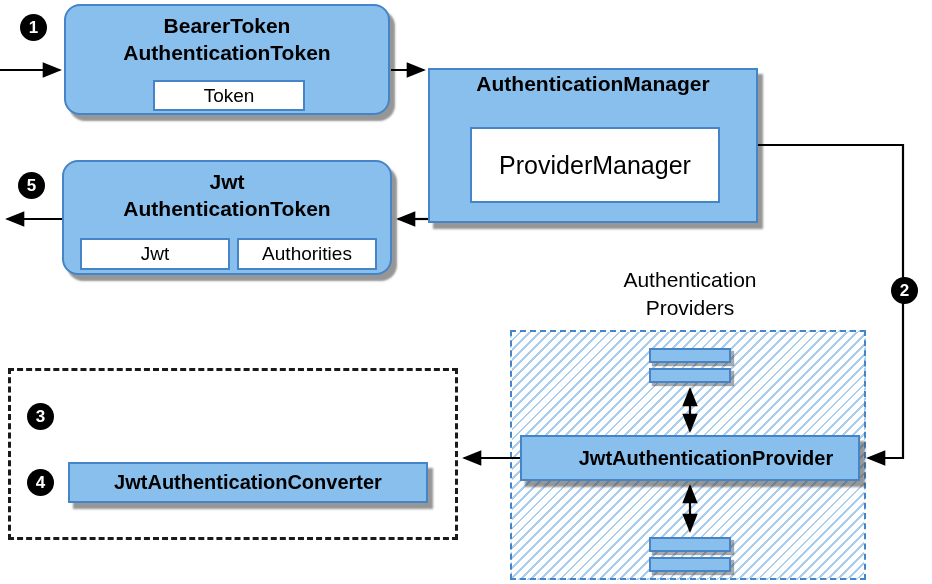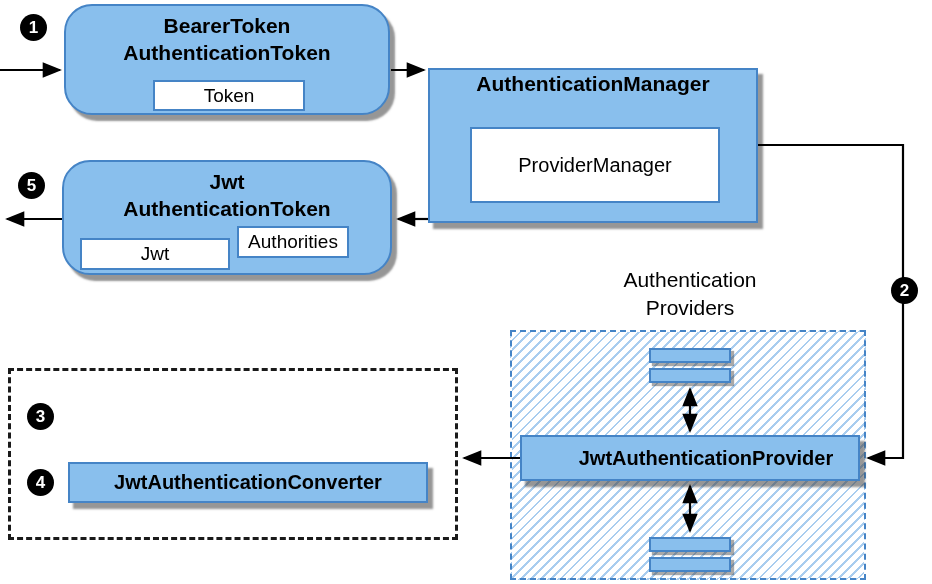--- a/index.html
+++ b/index.html
@@ -1,20 +1,20 @@
 <!DOCTYPE html>
 <html><head>
 <meta charset="utf-8">
 <style>
   html,body{margin:0;padding:0;background:#ffffff;}
   body{font-family:"Liberation Sans",sans-serif;}
   #canvas{position:relative;width:932px;height:584px;background:#ffffff;overflow:hidden;color:#000;}
   .node{position:absolute;background:#89BFED;border:2px solid #4584C6;box-sizing:border-box;
         box-shadow:5px 6px 2px rgba(64,64,64,.55);font-weight:700;color:#000;}
-  .rounded{border-radius:28px;}
+  .rounded{border-radius:16px;}
   .hatch{background-color:#ffffff;
          background-image:repeating-linear-gradient(135deg,rgba(255,255,255,0) 0 5px,#A9CDEF 5px 7px);}
   .titles{width:100%;text-align:center;font-size:21px;line-height:27px;padding-top:6px;}
   .inner{position:absolute;border:2px solid #4584C6;box-sizing:border-box;display:flex;
          align-items:center;justify-content:center;font-weight:400;font-size:19px;background:#fff;}
   .center-label{display:flex;align-items:center;justify-content:center;font-size:20px;}
   .step{position:absolute;width:27px;height:27px;border-radius:50%;background:#000;color:#fff;
         display:flex;align-items:center;justify-content:center;font-weight:700;font-size:17px;z-index:6;}
   .bar{position:absolute;width:82px;height:15px;background:#89BFED;border:2px solid #4584C6;
        box-sizing:border-box;box-shadow:3px 3px 1px rgba(64,64,64,.45);z-index:3;}
@@ -58,34 +58,34 @@
       <div>BearerToken</div>
       <div>AuthenticationToken</div>
     </div>
     <div class="inner hatch" style="left:87px;top:74px;width:152px;height:31px;">
       <span>Token</span>
     </div>
   </div>
 
   <div class="node z2" style="left:428px;top:68px;width:330px;height:155px;">
     <div class="titles" style="padding-top:0;">AuthenticationManager</div>
-    <div class="inner hatch" style="left:40px;top:57px;width:250px;height:76px;font-size:20px;">
+    <div class="inner hatch" style="left:40px;top:57px;width:250px;height:76px;font-size:25px;">
       <span>ProviderManager</span>
     </div>
   </div>
 
   <div class="node rounded z2" style="left:62px;top:160px;width:330px;height:115px;">
     <div class="titles">
       <div>Jwt</div>
       <div>AuthenticationToken</div>
     </div>
     <div class="inner hatch" style="left:16px;top:76px;width:150px;height:32px;">
       <span>Jwt</span>
     </div>
-    <div class="inner" style="left:173px;top:64px;width:112px;height:32px;">
+    <div class="inner" style="left:173px;top:76px;width:140px;height:32px;">
       <span>Authorities</span>
     </div>
   </div>
 
   <div class="freelabel" style="left:575px;top:266px;width:230px;">
     <div>Authentication</div>
     <div>Providers</div>
   </div>
 
   <div class="region hatch" style="left:510px;top:330px;width:356px;height:250px;"></div>

